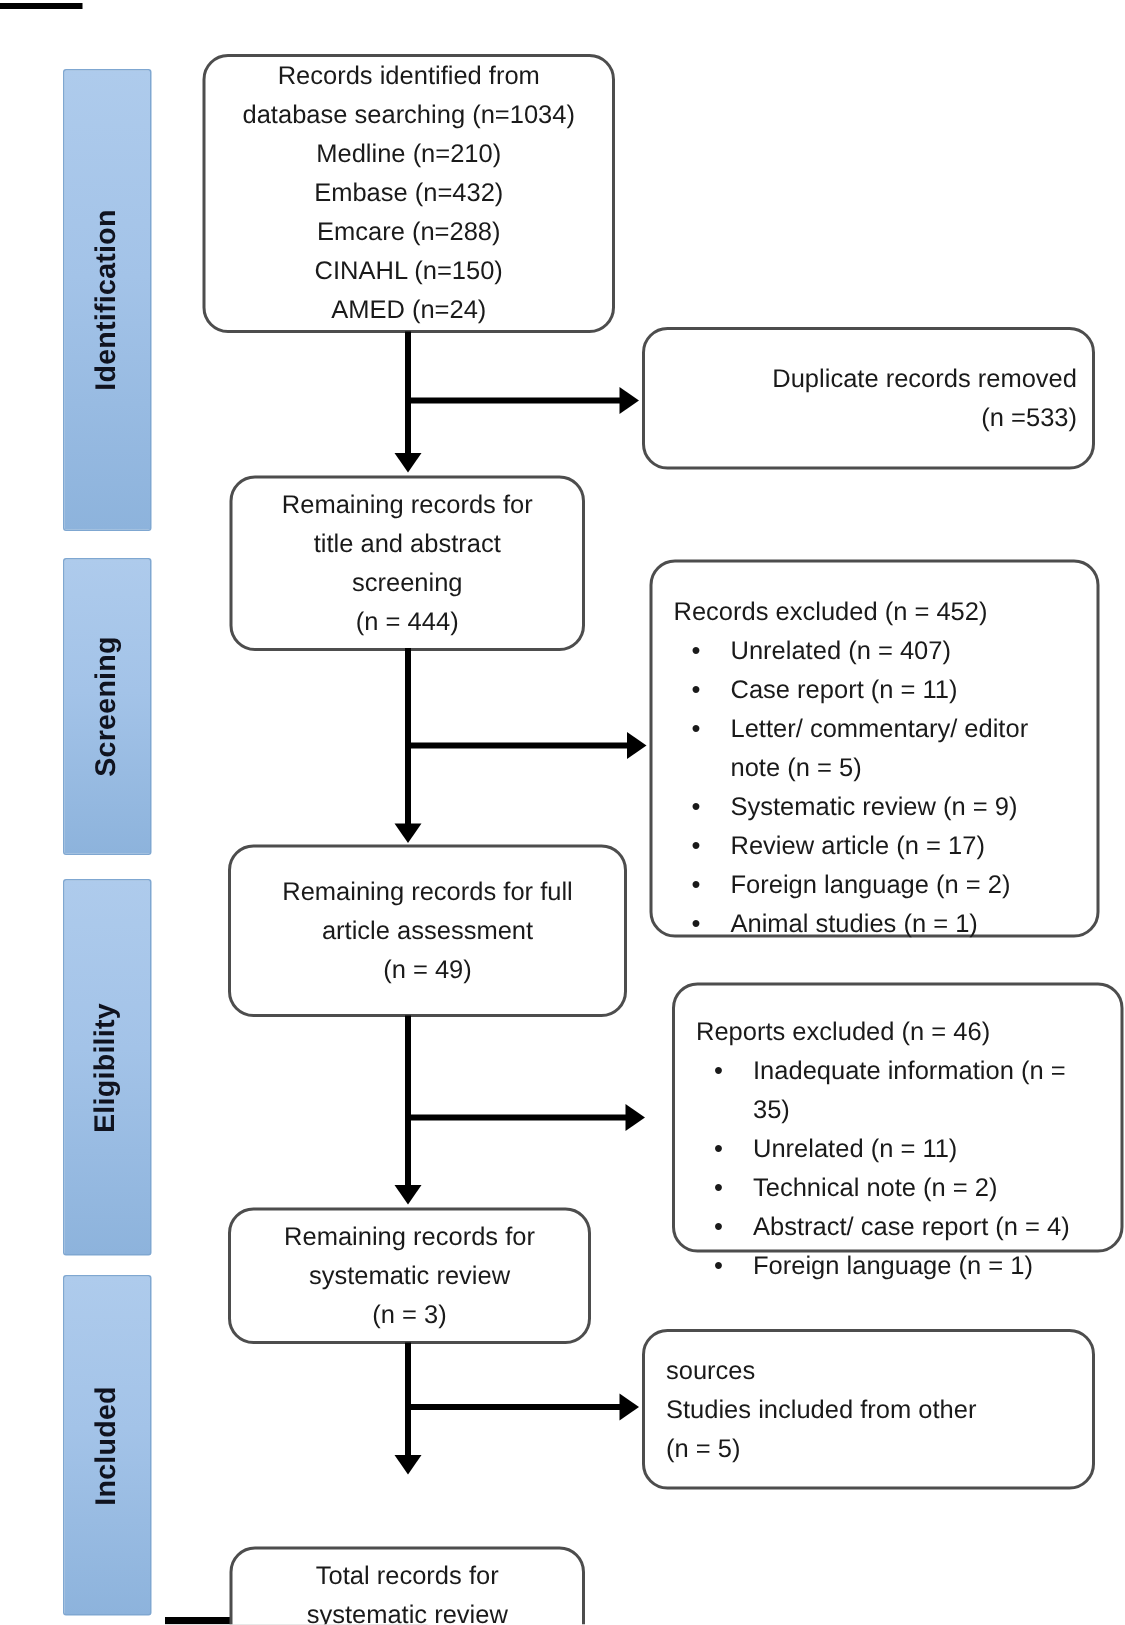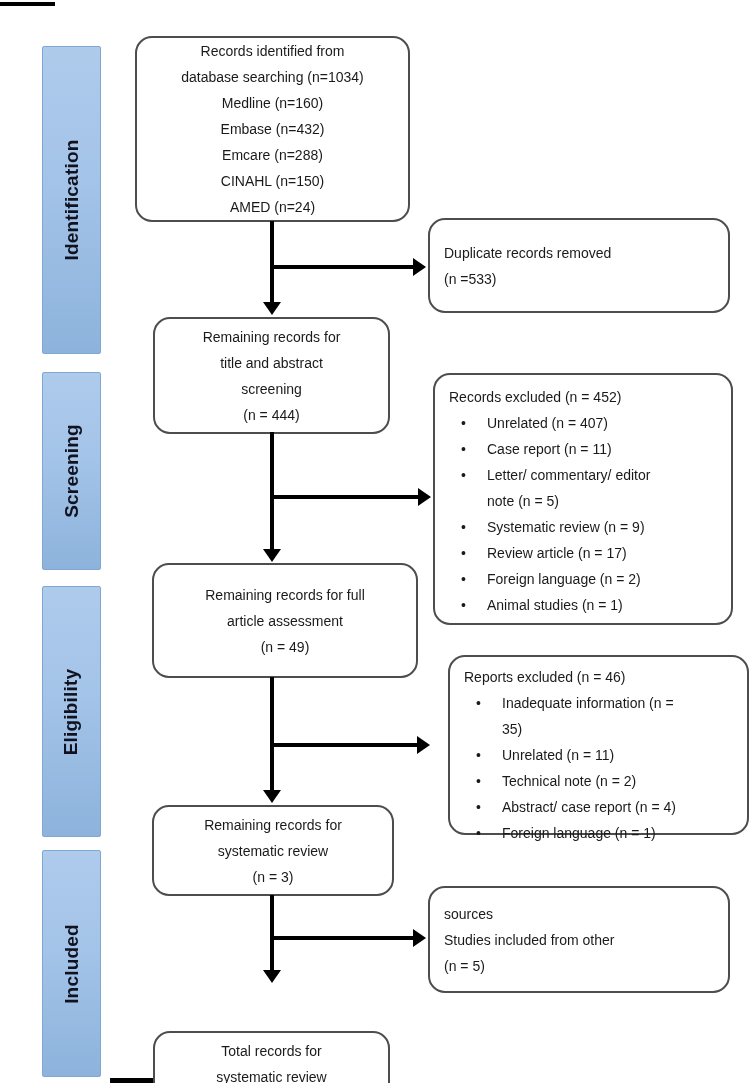--- a/index.html
+++ b/index.html
@@ -33,42 +33,42 @@
     letter-spacing:.2px;
   }
 
   
   .fbox{
     position:absolute;
     background:#fff;
     border:2px solid #4d4d4d;
     border-radius:17px;
     box-sizing:border-box;
-    font-size:14px;
+    font-size:17px;
     line-height:26px;
   }
   .fbox.center{
     display:flex;flex-direction:column;
     align-items:center;justify-content:center;
     text-align:center;
     padding:4px 10px;
   }
   .fbox.leftbox{
     display:flex;flex-direction:column;
     justify-content:center;
     text-align:left;
     padding:6px 10px 6px 14px;
   }
   .fbox.listbox{
     display:block;
     padding:9px 8px 4px 14px;
   }
   .cline{display:block;}
   .lline{display:block;}
-  .box-title{display:block;}
+  .box-title{display:block;margin-top:11px;}
   .bullet-item{
     position:relative;
     padding-left:38px;
     white-space:pre-wrap;
   }
   .bullet-item::before{
     content:"\2022";
     position:absolute;
     left:12px;top:0;
   }
@@ -105,21 +105,21 @@
   <div class="stage" style="top:586px;height:249px;">
     <span class="stage-label">Eligibility</span>
   </div>
   <div class="stage" style="top:850px;height:225px;">
     <span class="stage-label">Included</span>
   </div>
 
   <div class="fbox center" style="left:135px;top:36px;width:275px;height:186px;">
       <div class="cline">Records identified from</div>
       <div class="cline">database searching (n=1034)</div>
-      <div class="cline">Medline (n=160)</div>
+      <div class="cline">Medline (n=210)</div>
       <div class="cline">Embase (n=432)</div>
       <div class="cline">Emcare (n=288)</div>
       <div class="cline">CINAHL (n=150)</div>
       <div class="cline">AMED (n=24)</div>
     </div>
 
   <div class="fbox center" style="left:153px;top:317px;width:237px;height:117px;">
       <div class="cline">Remaining records for</div>
       <div class="cline">title and abstract</div>
       <div class="cline">screening</div>
@@ -137,21 +137,21 @@
       <div class="cline">systematic review</div>
       <div class="cline">(n = 3)</div>
     </div>
 
   <div class="fbox center" style="left:153px;top:983px;width:237px;height:92px;margin-top:48px;">
       <div class="cline">Total records for</div>
       <div class="cline">systematic review</div>
       <div class="cline">(n = 8)</div>
     </div>
 
-  <div class="fbox leftbox" style="left:428px;top:218px;width:302px;height:95px;">
+  <div class="fbox leftbox" style="left:428px;top:218px;width:302px;height:95px;align-items:flex-end;">
       <div class="lline">Duplicate records removed</div>
       <div class="lline">(n =533)</div>
     </div>
 
   <div class="fbox listbox" style="left:433px;top:373px;width:300px;height:252px;">
     <div class="box-title">Records excluded (n = 452)</div>
     <div>
         <div class="bullet-item">Unrelated (n = 407)</div>
         <div class="bullet-item">Case report (n = 11)</div>
         <div class="bullet-item">Letter/ commentary/ editor

